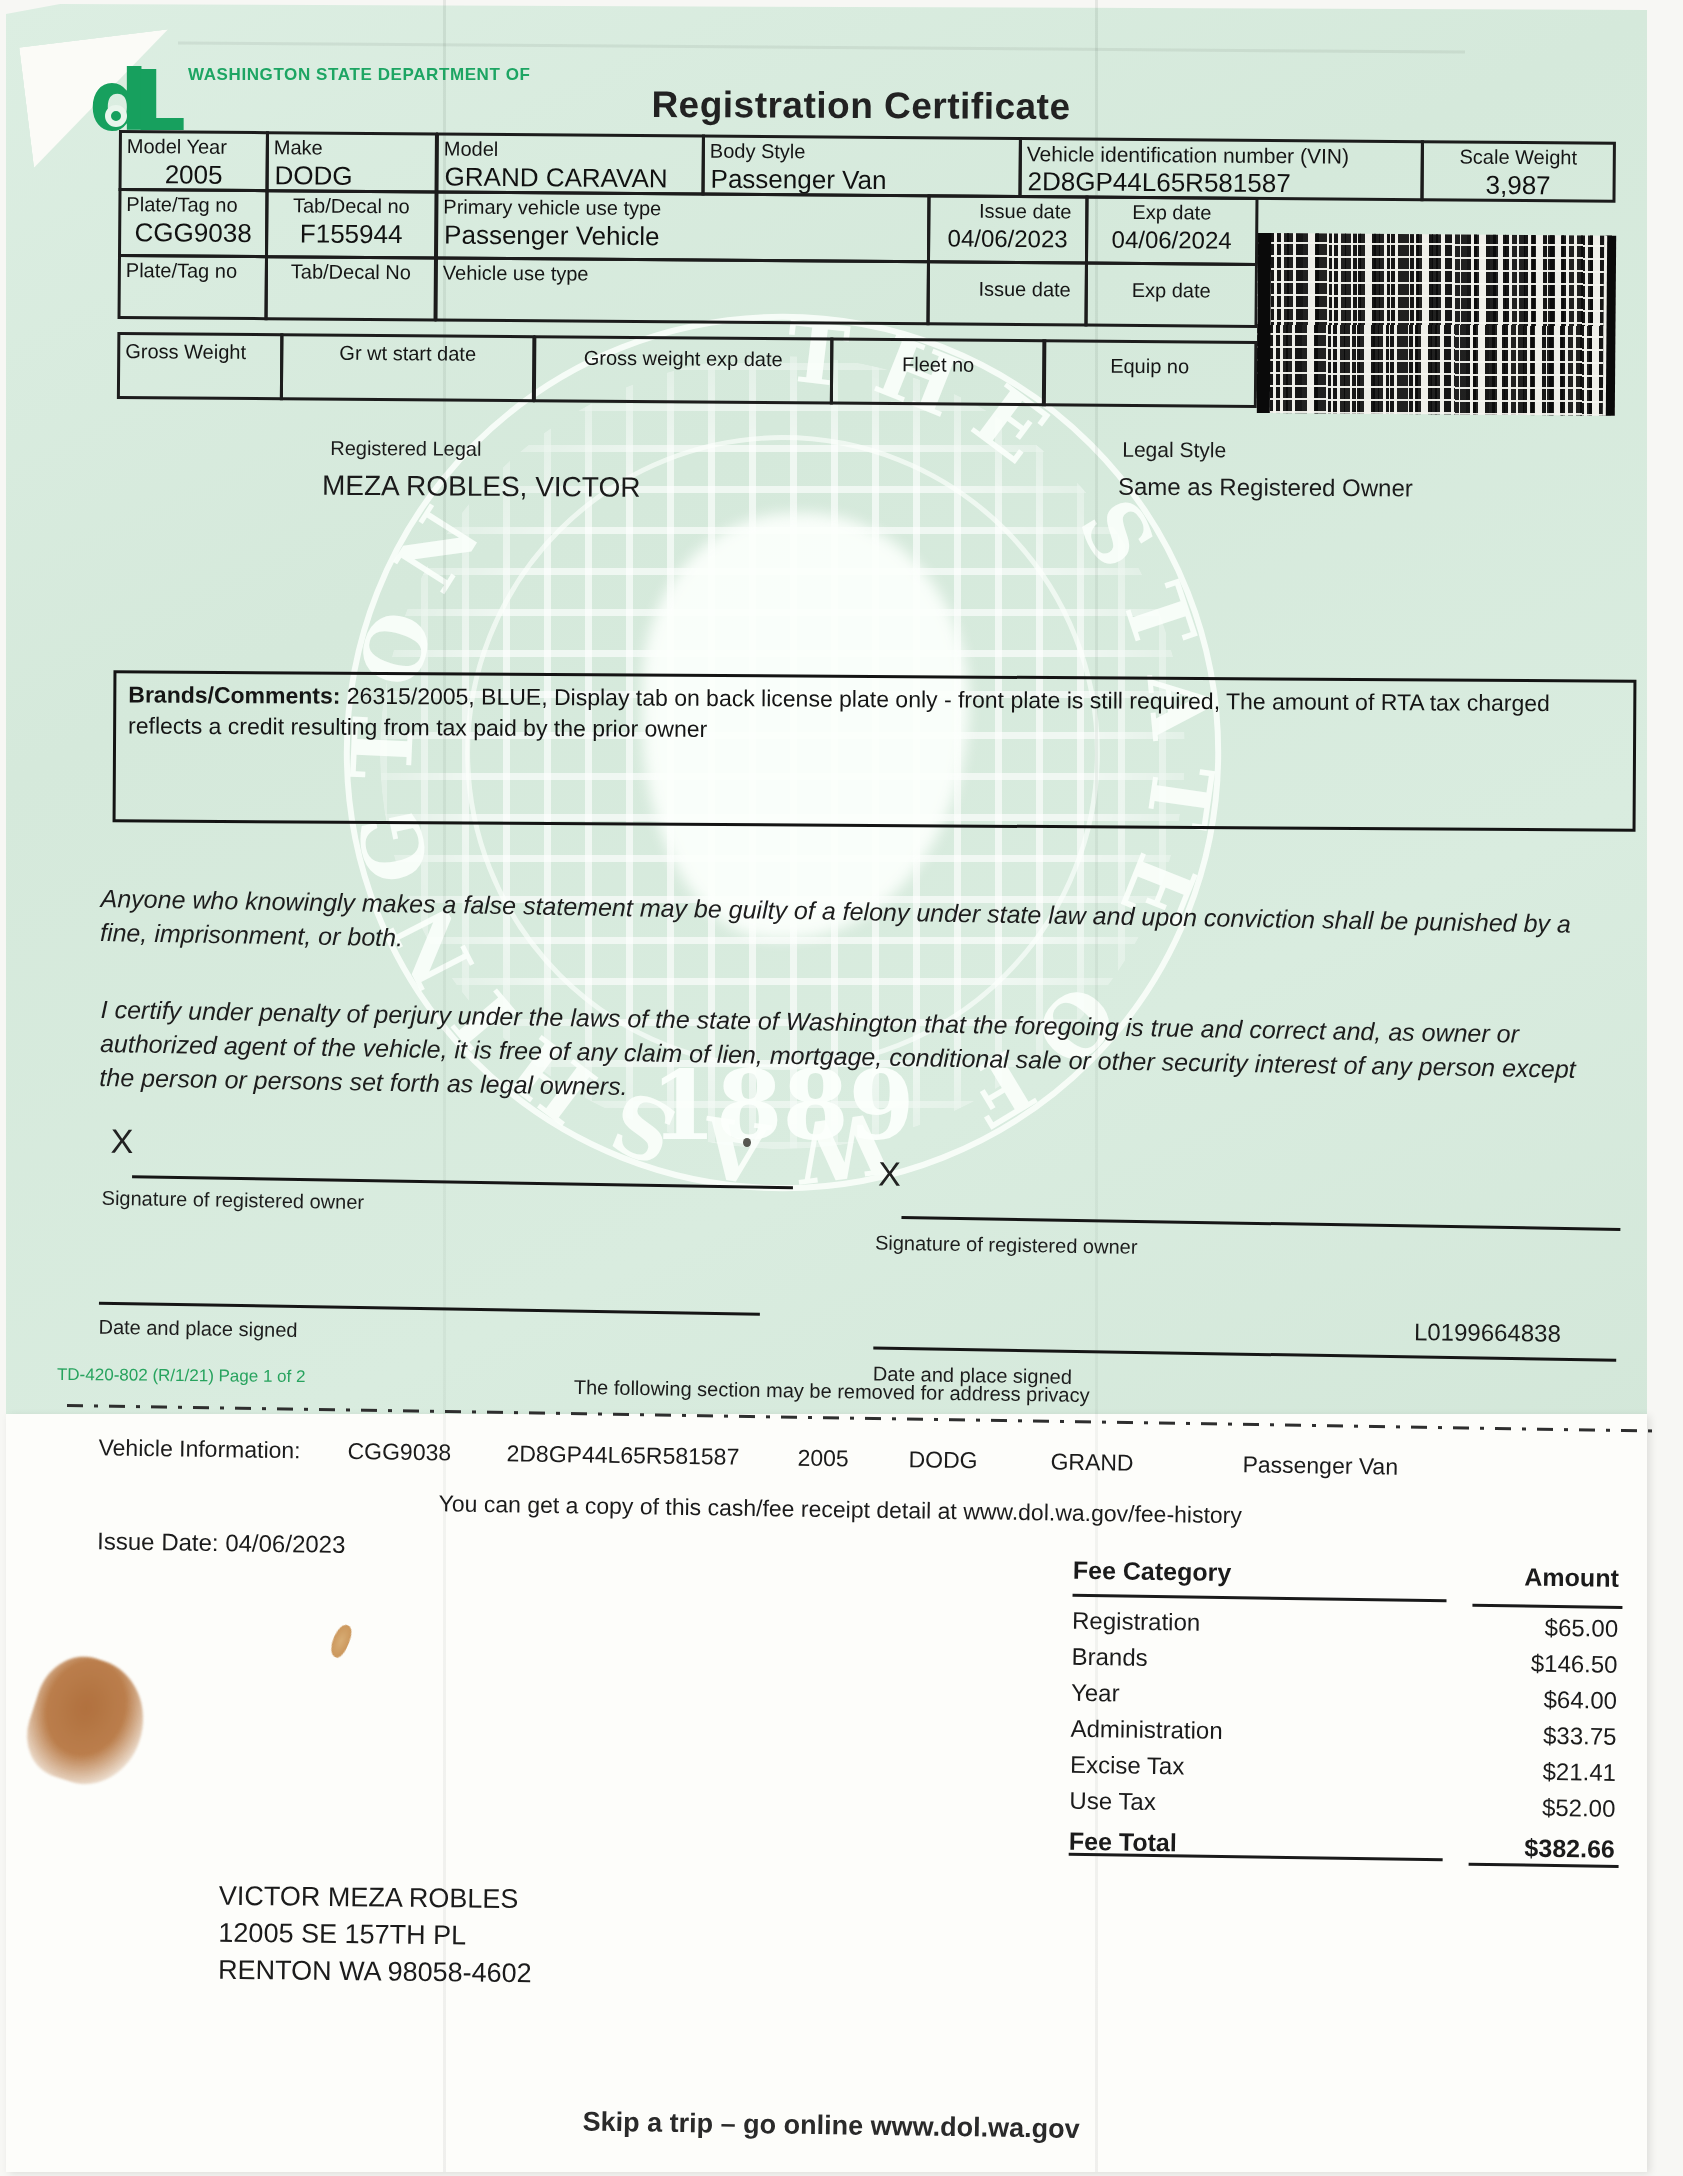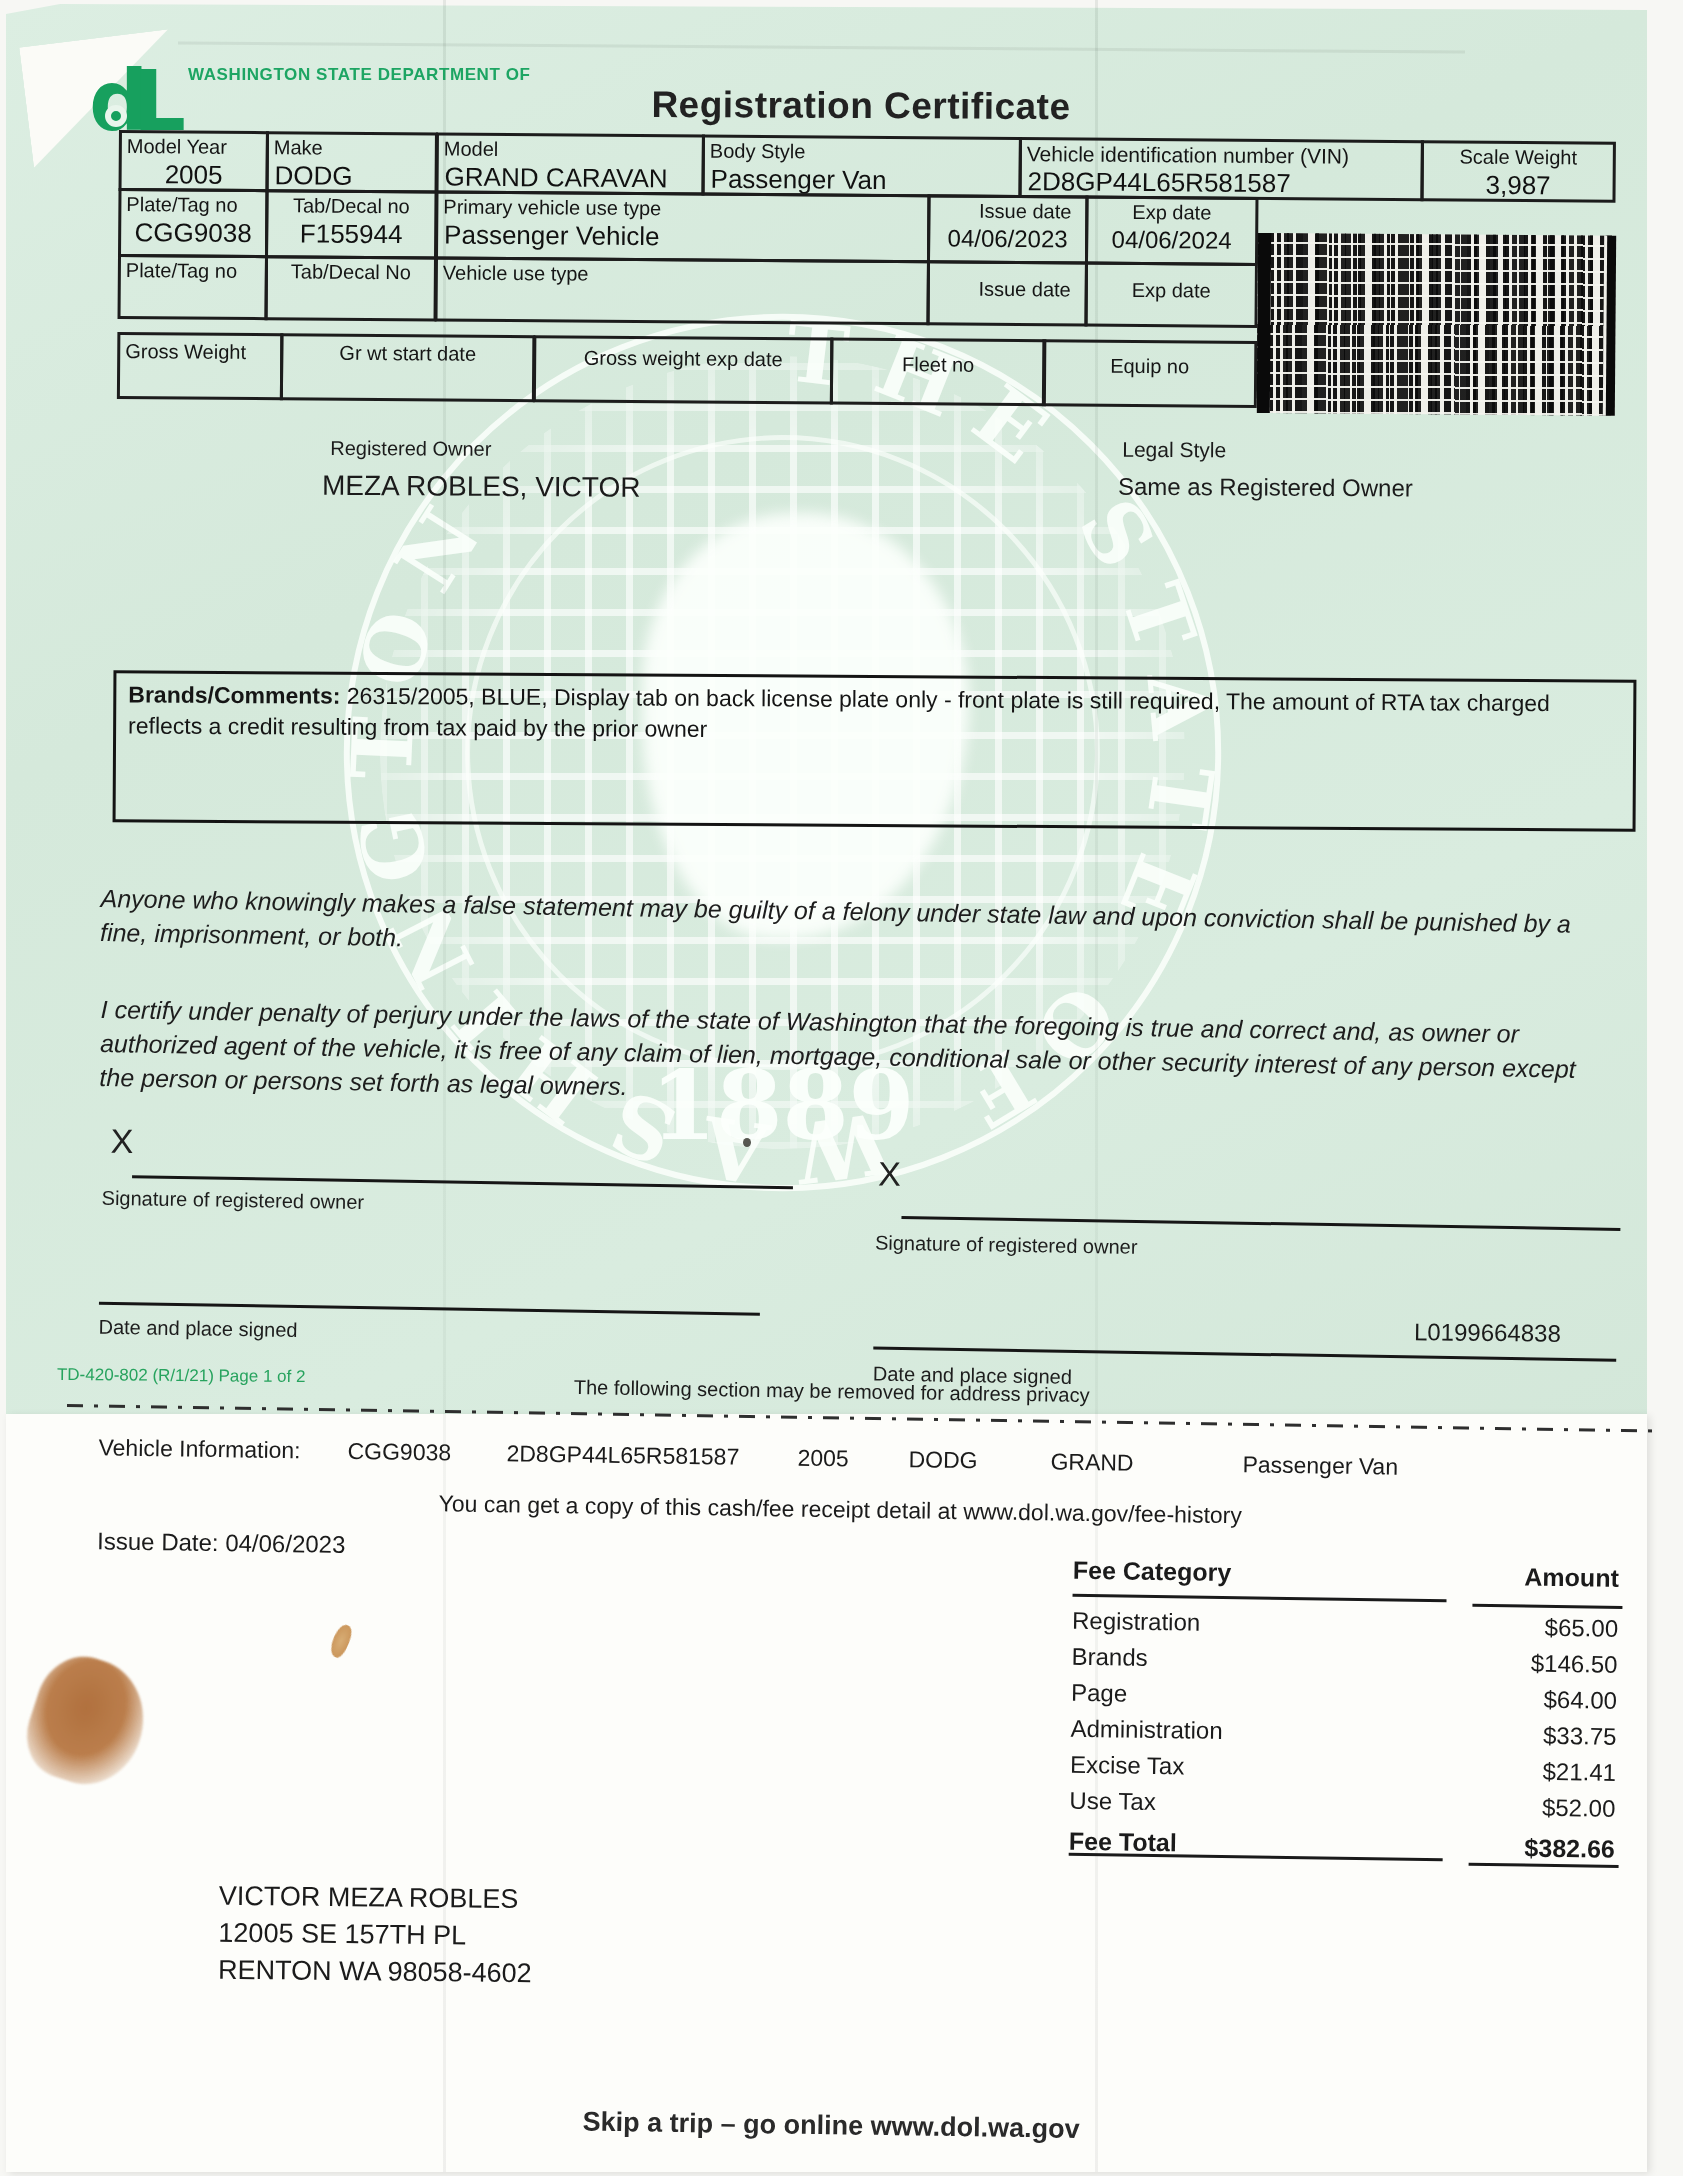--- a/index.html
+++ b/index.html
@@ -231,21 +231,21 @@
       <div class="lbl ctr" style="padding-top:12px;">Fleet no</div>
     </div>
     <div class="cell" style="left:1044px;top:332px;width:215px;height:67px;">
       <div class="lbl ctr" style="padding-top:12px;">Equip no</div>
     </div>
 
     <div class="barcode"></div>
   </div>
 
   <div class="owners">
-    <div class="reg-owner-label">Registered Owner</div>
+    <div class="reg-owner-label">Registered Legal</div>
     <div class="reg-owner-name">MEZA ROBLES, VICTOR</div>
     <div class="legal-owner-label">Legal Style</div>
     <div class="legal-owner-value">Same as Registered Owner</div>
   </div>
 
   <div class="brands">
     <b>Brands/Comments:</b>
     <span> </span>
     <span>26315/2005, BLUE, Display tab on back license plate only - front plate is still required, The amount of RTA tax charged reflects a credit resulting from tax paid by the prior owner</span>
   </div>
@@ -297,21 +297,21 @@
       <div class="feerows">
         <div class="feerow">
           <span>Registration</span>
           <span>$65.00</span>
         </div>
         <div class="feerow">
           <span>Brands</span>
           <span>$146.50</span>
         </div>
         <div class="feerow">
-          <span>Page</span>
+          <span>Year</span>
           <span>$64.00</span>
         </div>
         <div class="feerow">
           <span>Administration</span>
           <span>$33.75</span>
         </div>
         <div class="feerow">
           <span>Excise Tax</span>
           <span>$21.41</span>
         </div>

